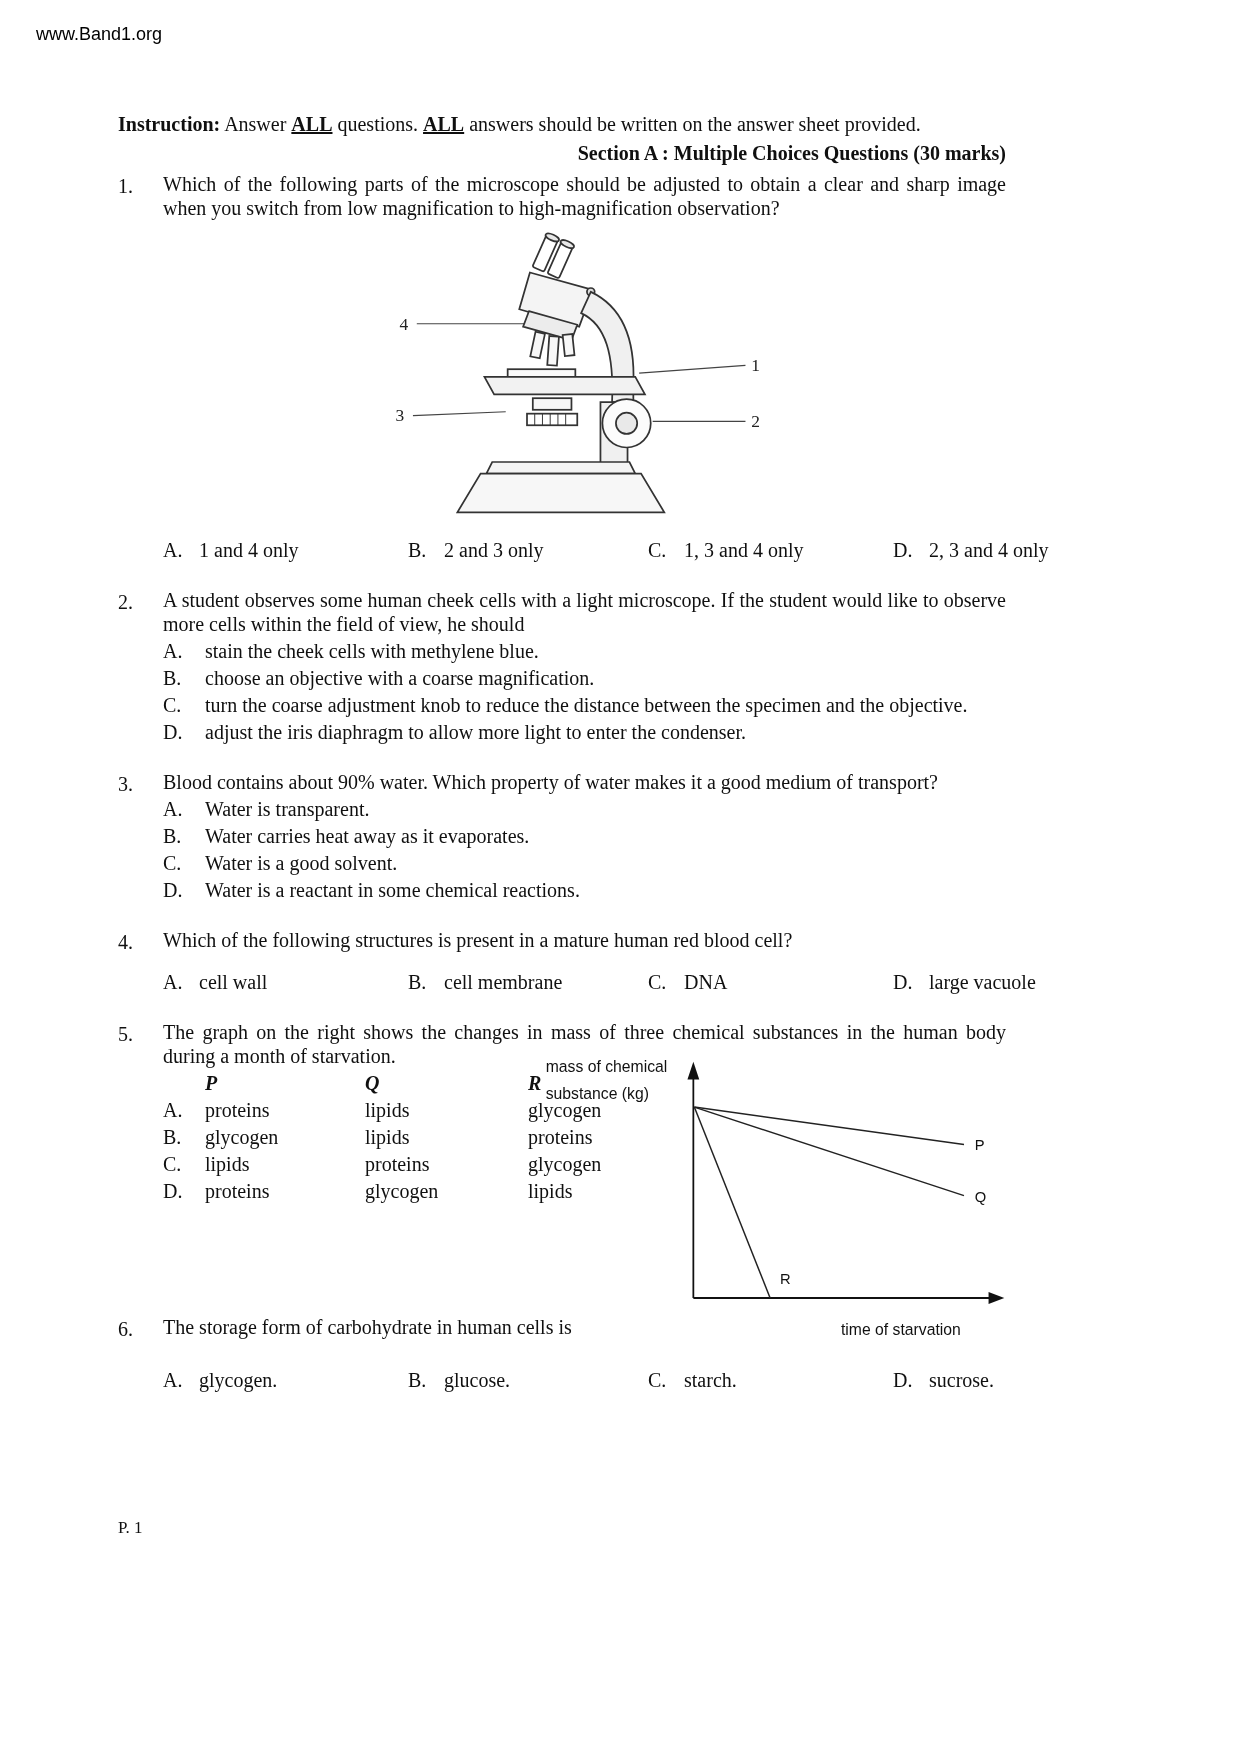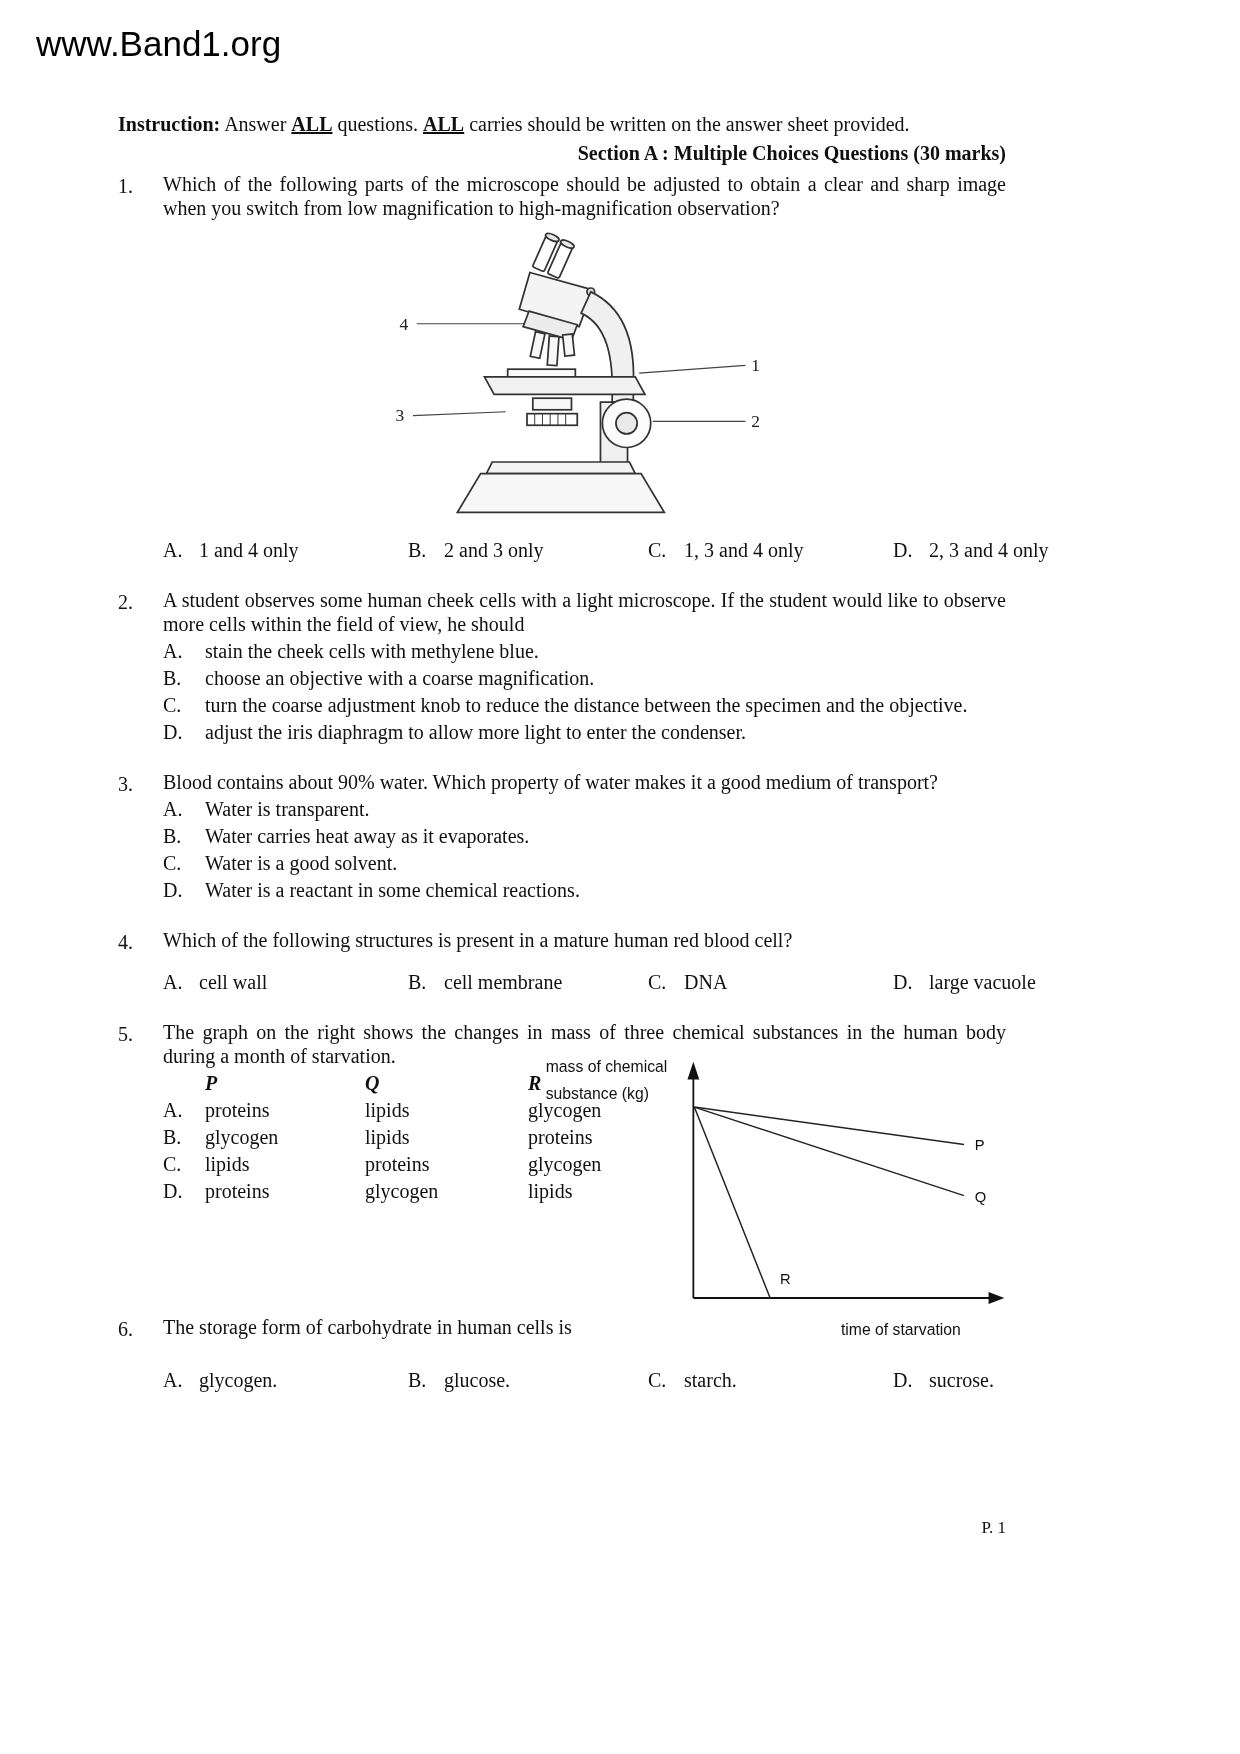--- a/index.html
+++ b/index.html
@@ -12,21 +12,21 @@
     font-family: "Liberation Serif", serif;
     font-size: 20px;
     color: #101010;
     overflow: hidden;
   }
   .site {
     position: absolute;
     top: 24px;
     left: 36px;
     font-family: "Liberation Sans", sans-serif;
-    font-size: 35px;
+    font-size: 18px;
     color: #000;
   }
   .content {
     position: absolute;
     top: 110px;
     left: 118px;
     width: 888px;
   }
   .para { line-height: 28px; }
   .justify { text-align: justify; }
@@ -83,40 +83,40 @@
   .mlabel {
     font-family: "Liberation Serif", serif;
     font-size: 18px;
     fill: #222;
   }
   .footer {
     position: absolute;
     top: 1518px;
     left: 118px;
     width: 888px;
-    text-align: right;
+    text-align: left;
     font-size: 17px;
   }
 </style>
 </head>
 <body>
 
 <div class="page">
 
   <div class="site">www.Band1.org</div>
 
   <div class="content">
 
     <p class="para justify">
       <b>Instruction:</b>
       <span>Answer</span>
       <b class="ul">ALL</b>
       <span>questions.</span>
       <b class="ul">ALL</b>
-      <span>carries should be written on the answer sheet provided.</span>
+      <span>answers should be written on the answer sheet provided.</span>
     </p>
 
     <div class="section-title">Section A : Multiple Choices Questions (30 marks)</div>
 
     <div class="question q1">
       <div class="qnum">1.</div>
       <div class="qbody">
         <p class="qtext justify">Which of the following parts of the microscope should be adjusted to obtain a clear and sharp image when you switch from low magnification to high-magnification observation?</p>
 
         <div class="diagram">

